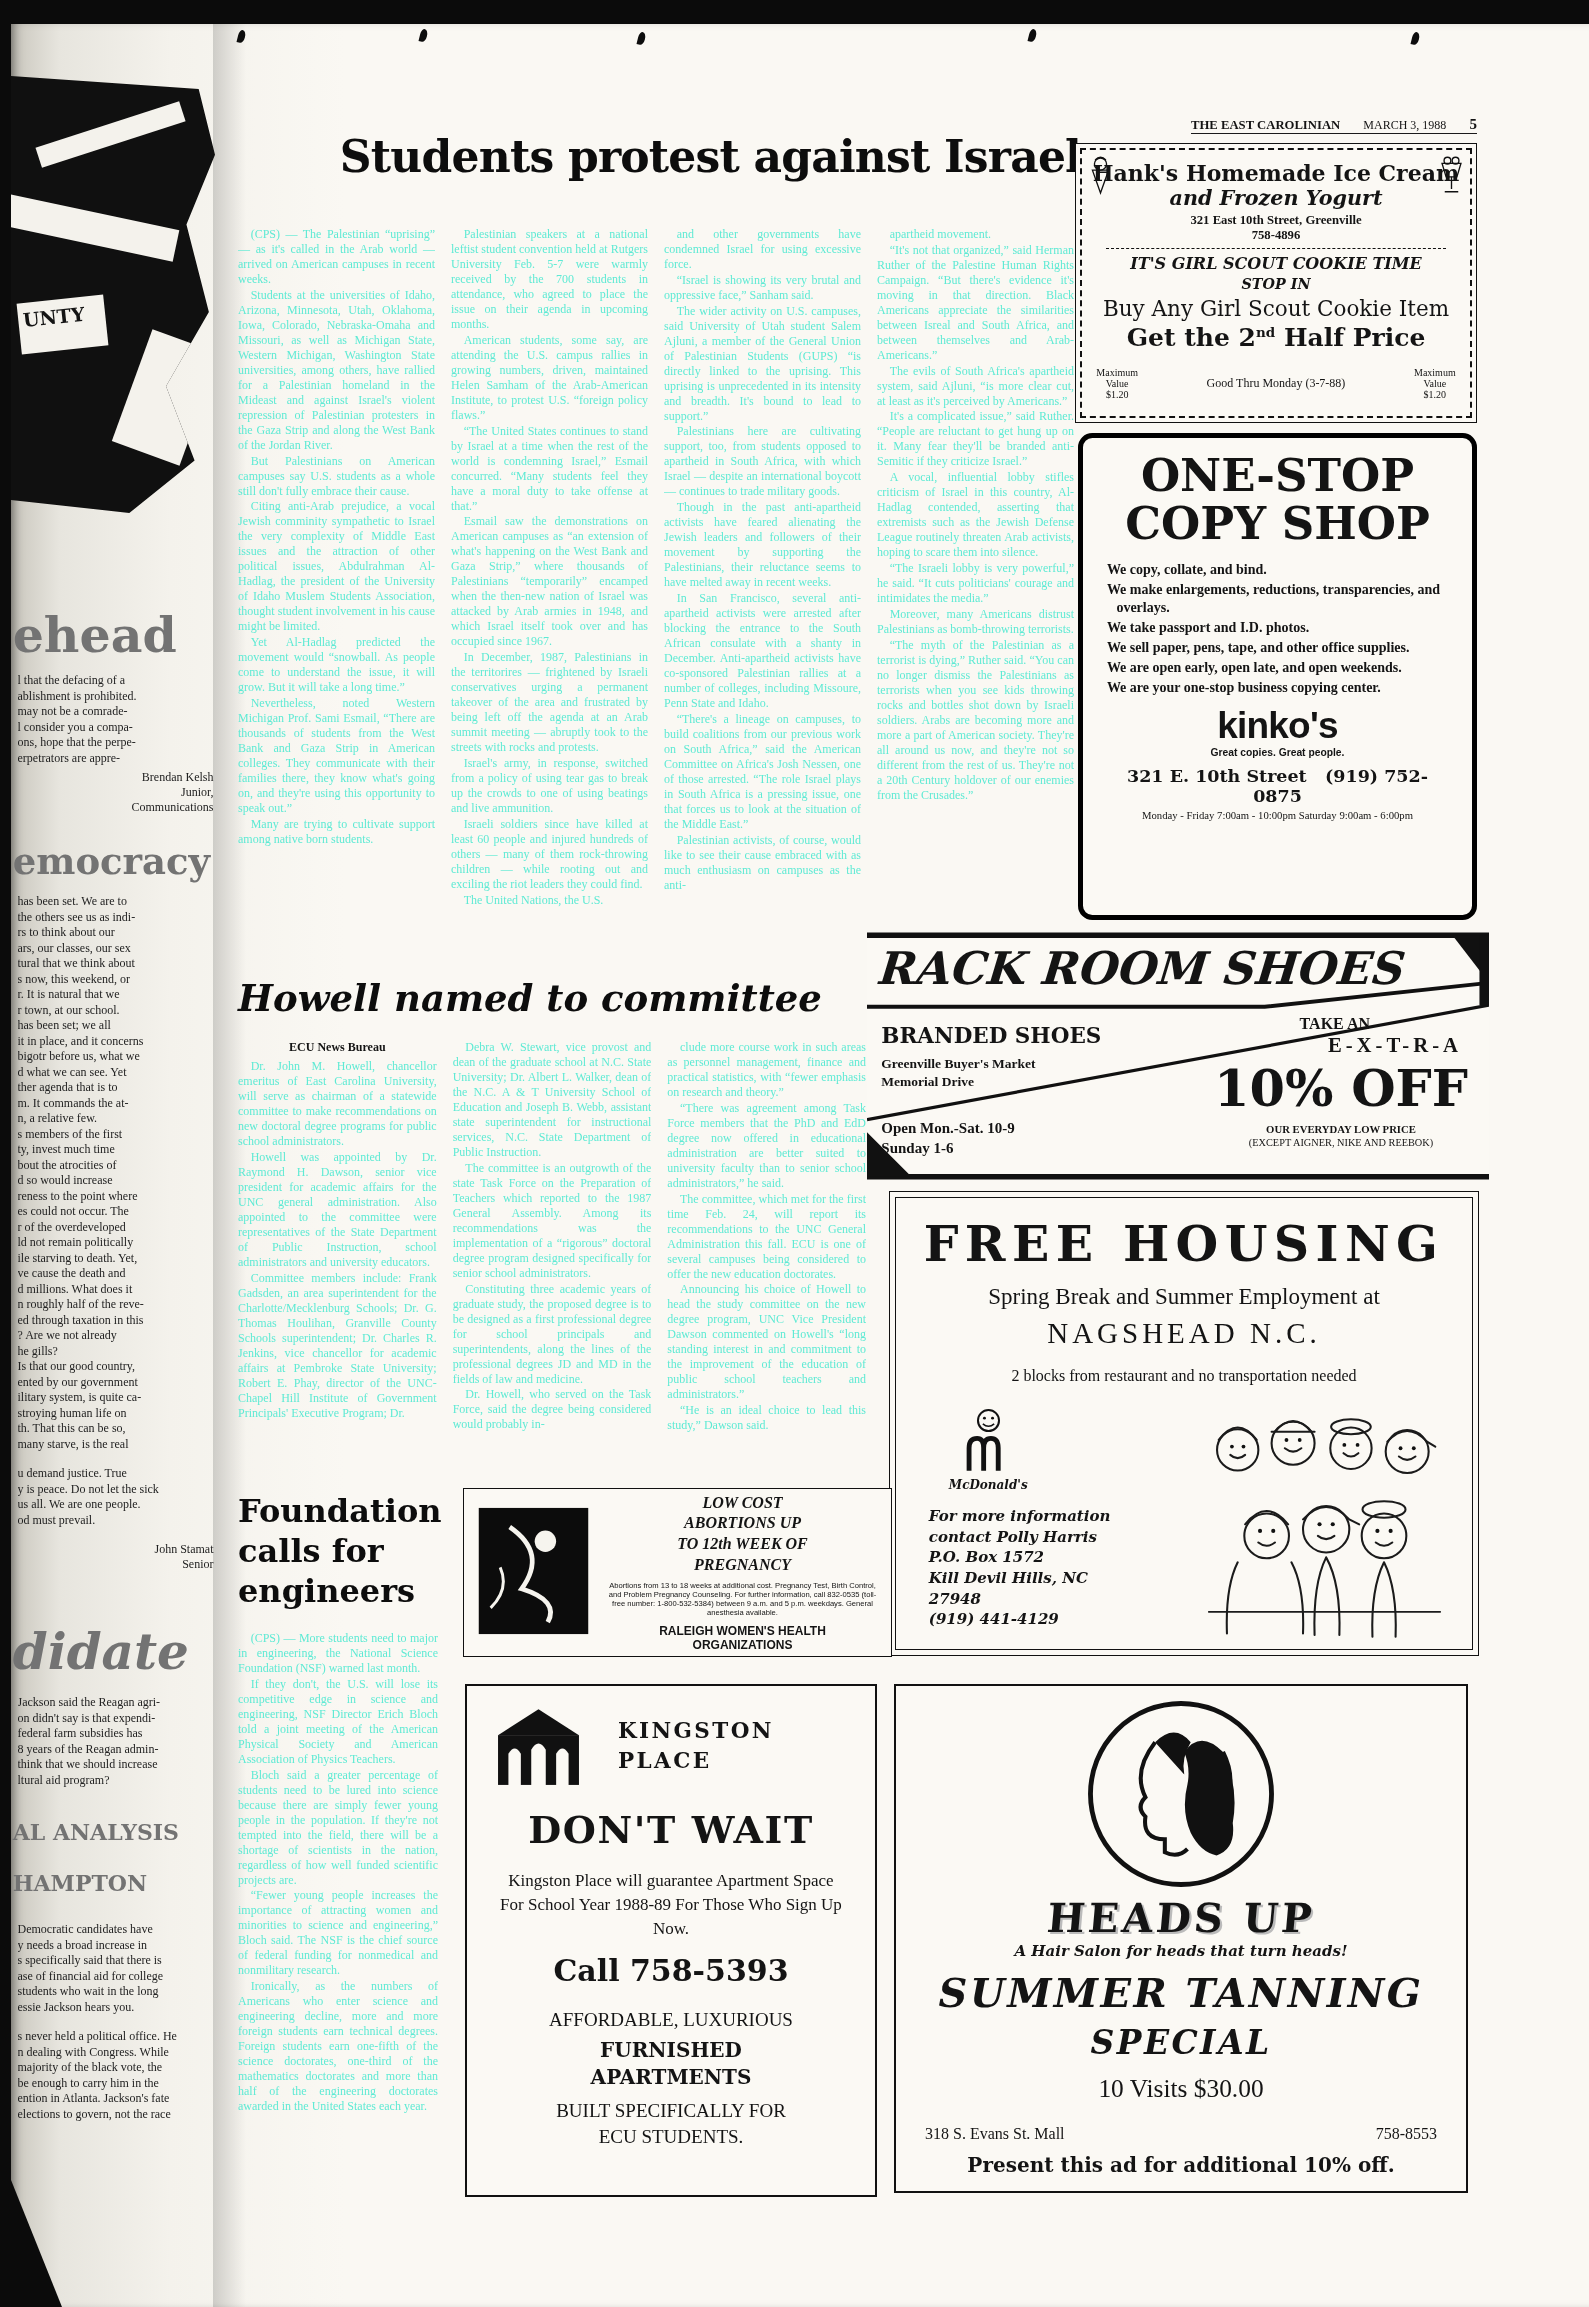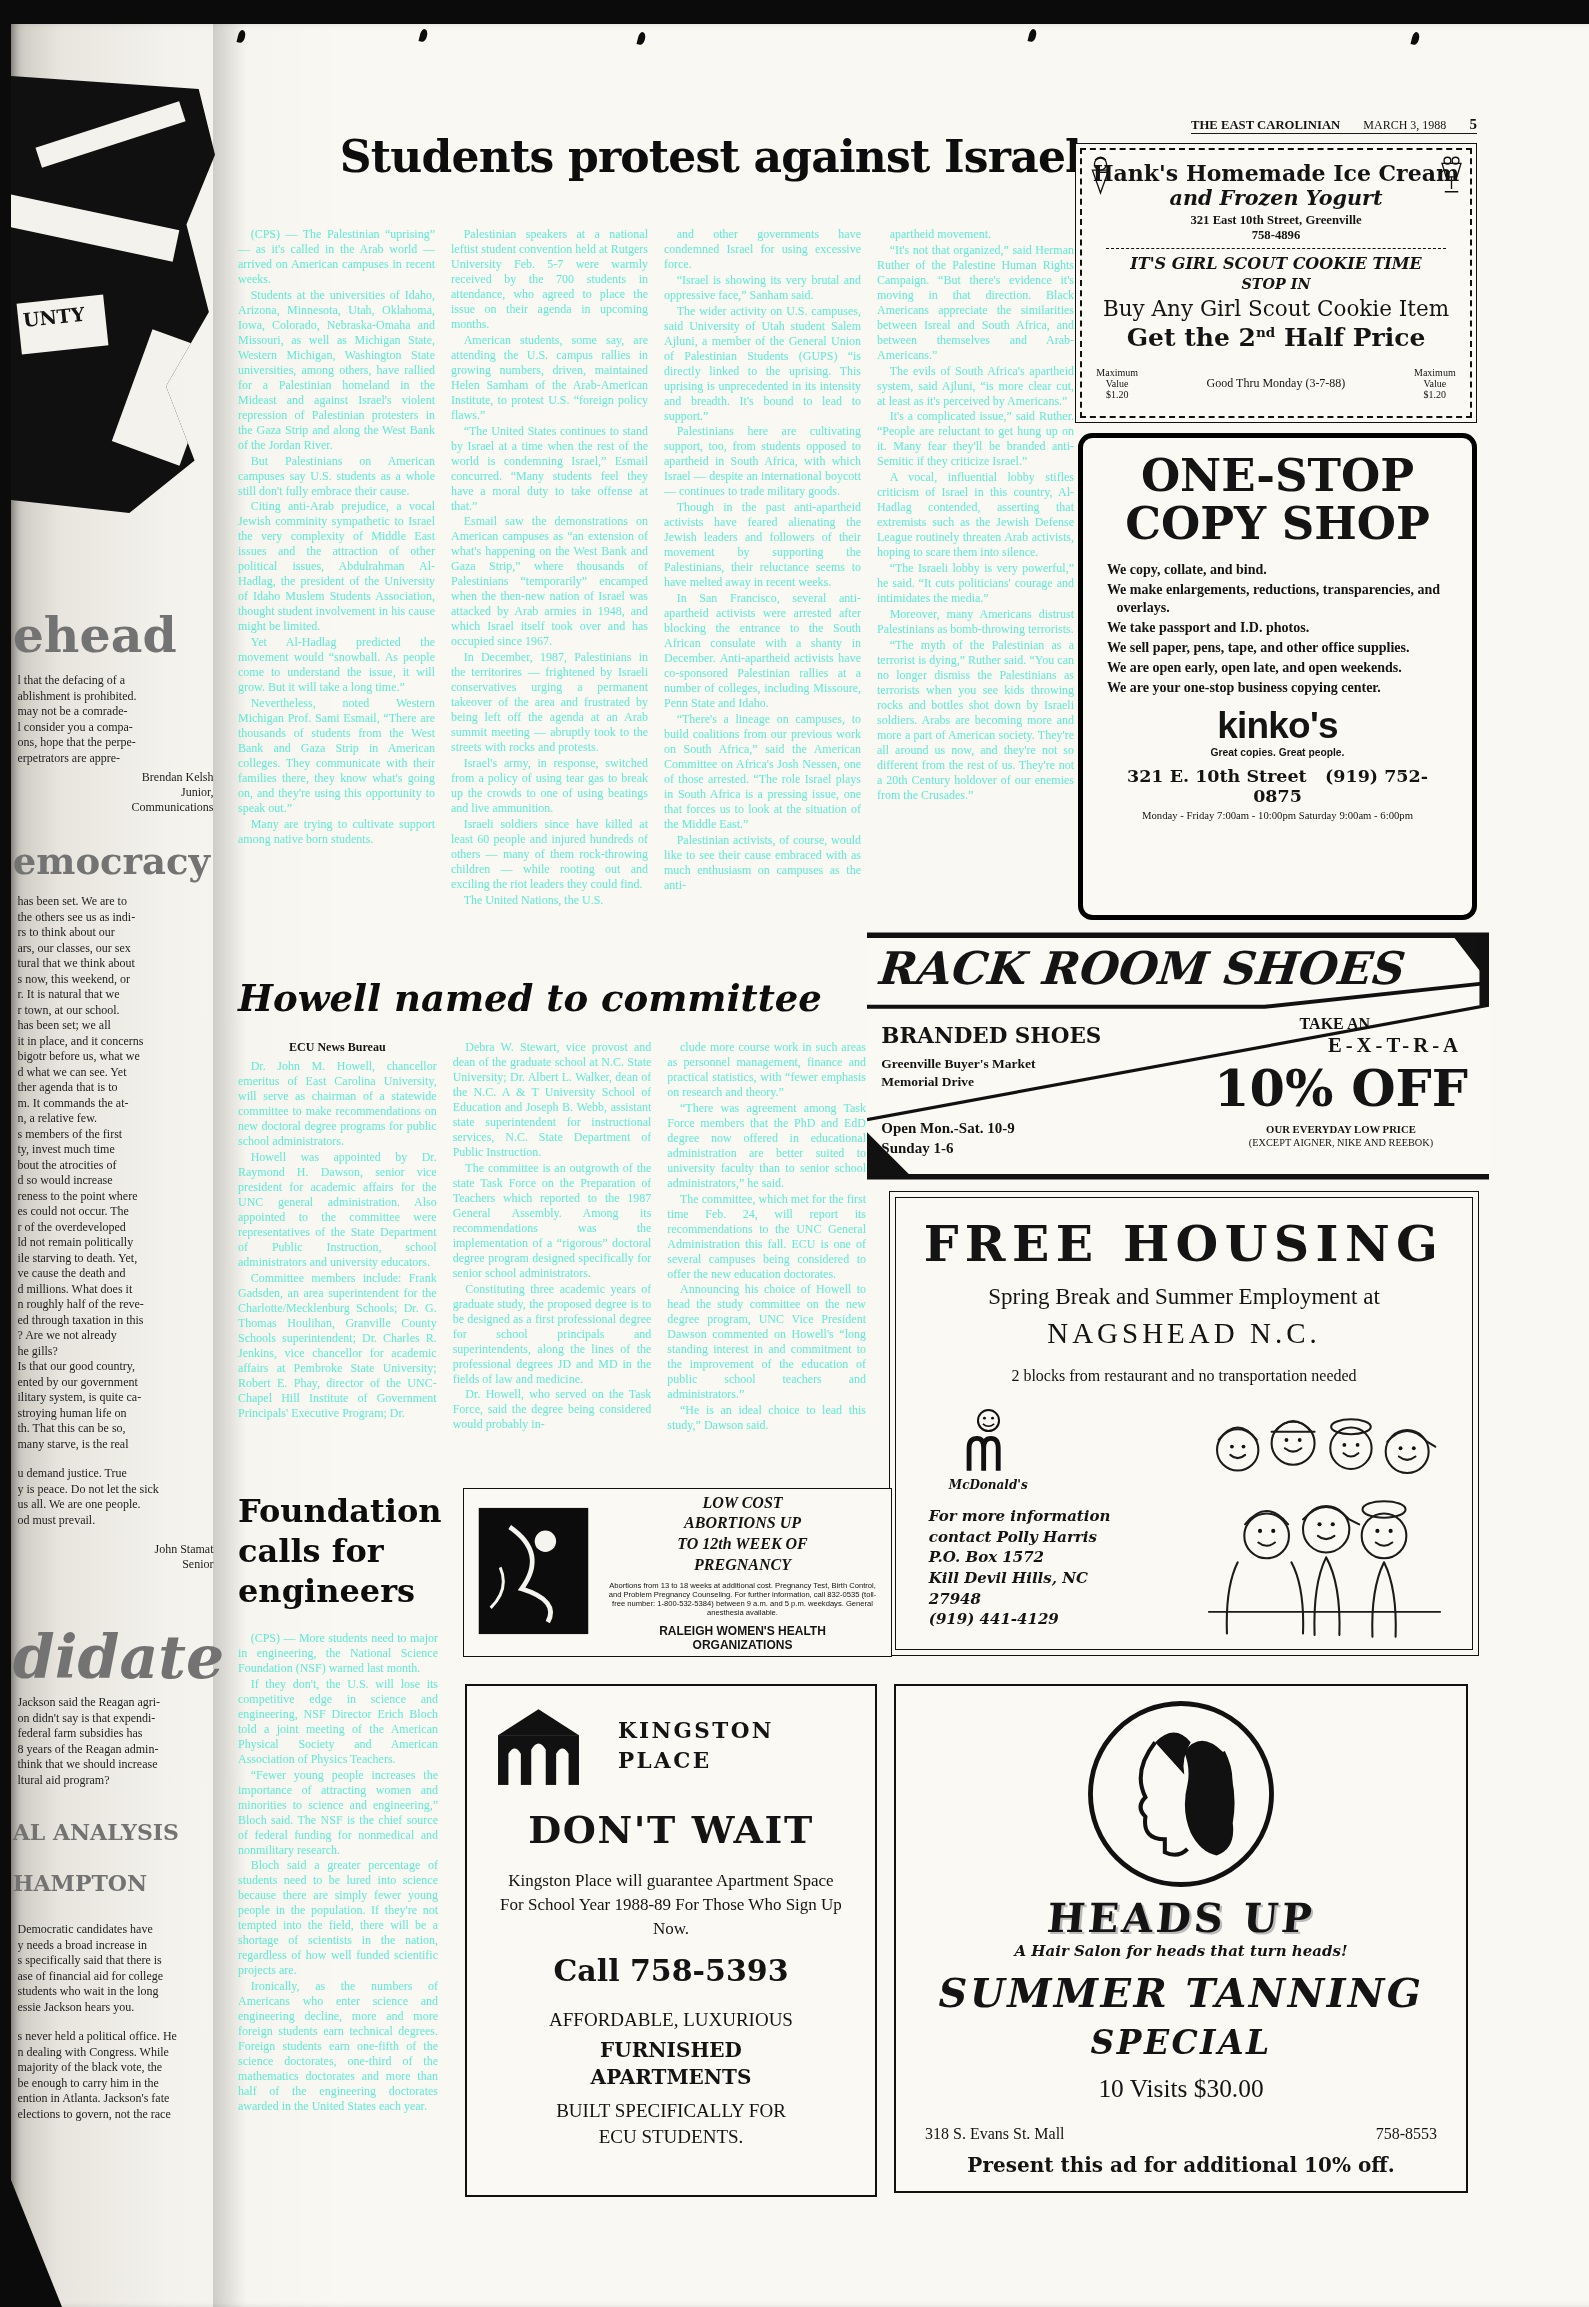--- a/index.html
+++ b/index.html
@@ -127,21 +127,21 @@
     </div>
   <div class="abs frag" style="left:17.5px; top:1466px; width:197px; height:64px;">
       <p>u demand justice. True</p>
       <p>y is peace. Do not let the sick</p>
       <p>us all. We are one people.</p>
       <p>od must prevail.</p>
     </div>
   <div class="abs byline pre" style="left:17.5px; top:1542px; width:196px;">John Stamat
 Senior</div>
 
-  <div class="abs h-frag" style="left:12.7px; top:1622px; font-size:60px; font-style:italic;">didate</div>
+  <div class="abs h-frag" style="left:12.7px; top:1622px; font-size:50px; font-style:italic;">didate</div>
   <div class="abs frag" style="left:17.5px; top:1695px; width:200px; height:95px;">
       <p>Jackson said the Reagan agri-</p>
       <p>on didn't say is that expendi-</p>
       <p>federal farm subsidies has</p>
       <p>8 years of the Reagan admin-</p>
       <p>think that we should increase</p>
       <p>ltural aid program?</p>
     </div>
 
   <div class="abs h-frag" style="left:12.7px; top:1819px; font-size:22px;">AL ANALYSIS</div>
@@ -241,22 +241,22 @@
     </div>
   </section>
 
   <section>
     <h2 class="abs headline pre" style="left:238px; top:1491px; width:238px; font-size:32px; line-height:40px;">Foundation
 calls for
 engineers</h2>
     <div class="abs col" style="left:238px; top:1631px; width:200px; height:636px;">
         <p>(CPS) — More students need to major in engineering, the National Science Foundation (NSF) warned last month.</p>
         <p>If they don't, the U.S. will lose its competitive edge in science and engineering, NSF Director Erich Bloch told a joint meeting of the American Physical Society and American Association of Physics Teachers.</p>
+        <p>Bloch said a greater percentage of students need to be lured into science because there are simply fewer young people in the population. If they're not tempted into the field, there will be a shortage of scientists in the nation, regardless of how well funded scientific projects are.</p>
         <p>“Fewer young people increases the importance of attracting women and minorities to science and engineering,” Bloch said. The NSF is the chief source of federal funding for nonmedical and nonmilitary research.</p>
-        <p>Bloch said a greater percentage of students need to be lured into science because there are simply fewer young people in the population. If they're not tempted into the field, there will be a shortage of scientists in the nation, regardless of how well funded scientific projects are.</p>
         <p>Ironically, as the numbers of Americans who enter science and engineering decline, more and more foreign students earn technical degrees. Foreign students earn one-fifth of the science doctorates, one-third of the mathematics doctorates and more than half of the engineering doctorates awarded in the United States each year.</p>
       </div>
   </section>
 
   <div class="ad ad-hanks" style="left:1075px; top:143px; width:402px; height:280px;">
     <div class="inner">
       <svg class="abs" style="left:4.8px; top:4.8px;" width="27" height="41" viewBox="0 0 40 60">
         <path d="M8 22 L20 56 L32 22 Z" fill="none" stroke="#111" stroke-width="2"></path>
         <circle cx="20" cy="13" r="9" fill="none" stroke="#111" stroke-width="2"></circle>
         <path d="M12 7 Q20 -1 28 7" fill="none" stroke="#111" stroke-width="2"></path>

